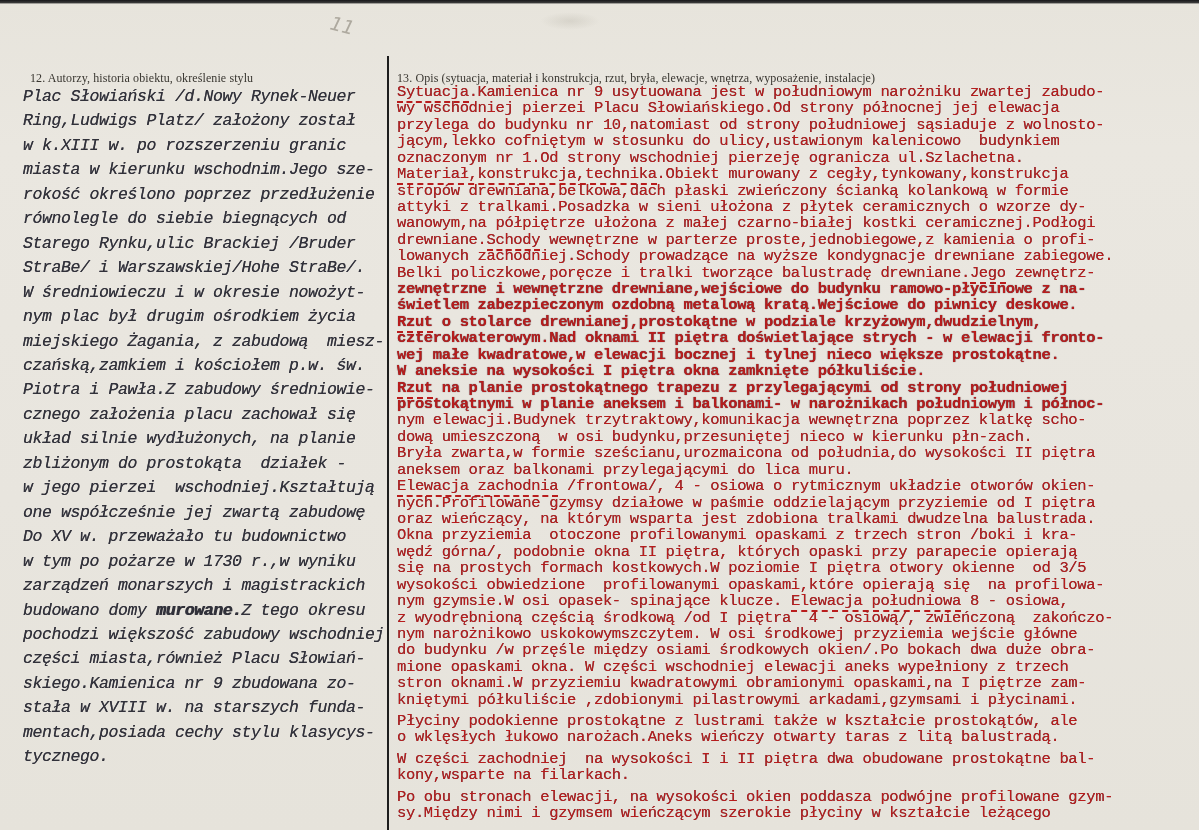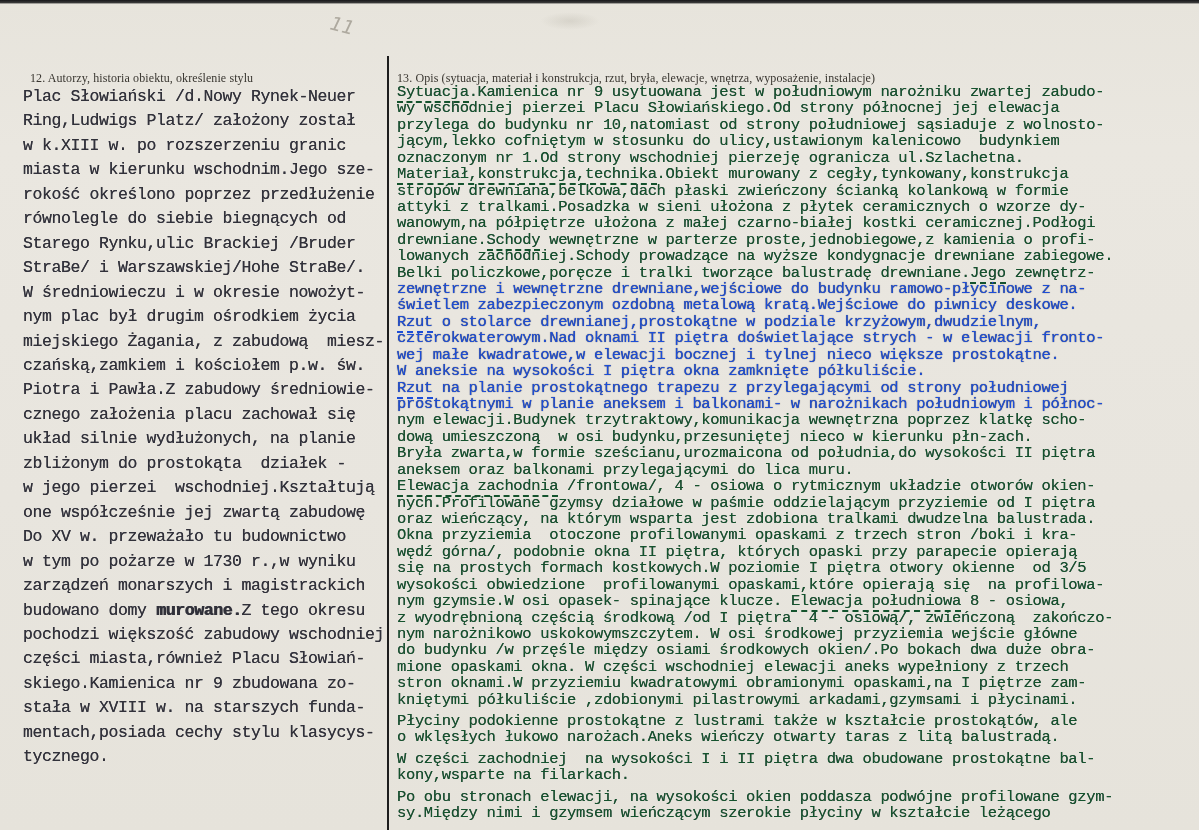--- a/index.html
+++ b/index.html
@@ -16,33 +16,33 @@
     font-size:12px;color:#38352f;letter-spacing:0.1px;white-space:pre;margin-top:24px;
   }
   #hdr-left{left:30px;}
   #hdr-right{left:397px;}
   .divider{position:absolute;left:387px;top:56px;width:2px;height:774px;background:#1d1d1d;}
   .pencil{
     position:absolute;left:330px;top:16px;width:40px;
     font-family:"DejaVu Sans",sans-serif;font-style:italic;
     font-size:19px;color:rgba(125,120,108,0.55);transform:rotate(14deg);
   }
-  #left-col{position:absolute;left:23px;top:85px;width:362px;}
+  #left-col{position:absolute;left:23px;top:85px;width:362px;font-style:italic;}
   #right-col{position:absolute;left:397px;top:84px;width:798px;}
   .lline{
     font-size:16.5px;line-height:24.45px;white-space:pre;
     color:#31313a;text-shadow:0 0 0.5px rgba(45,45,58,0.85);
     letter-spacing:-0.4px;
   }
   .rline{
     font-size:15.5px;line-height:16.42px;white-space:pre;
-    color:#14532d;text-shadow:0 0 0.4px rgba(42,42,55,0.8);
+    color:#b91c1c;text-shadow:0 0 0.4px rgba(42,42,55,0.8);
     letter-spacing:-0.35px;
   }
-  .rline.bold{font-weight:normal;color:#1d4ed8;text-shadow:0 0 0.9px rgba(20,20,32,0.9);}
+  .rline.bold{font-weight:bold;color:#b91c1c;text-shadow:0 0 0.9px rgba(20,20,32,0.9);}
   .rline.gap{margin-top:5px;}
   .und{border-bottom:2px dashed currentColor;padding-bottom:0px;}
   .ovr{font-weight:bold;text-shadow:0.6px 0 0 currentColor;margin-top:30px;}
   .smudge{position:absolute;left:540px;top:12px;width:60px;height:18px;
     background:radial-gradient(ellipse at center,rgba(140,135,120,0.18),rgba(140,135,120,0) 70%);}
 </style>
 </head>
 <body>
 
 <div class="top-edge"></div>

